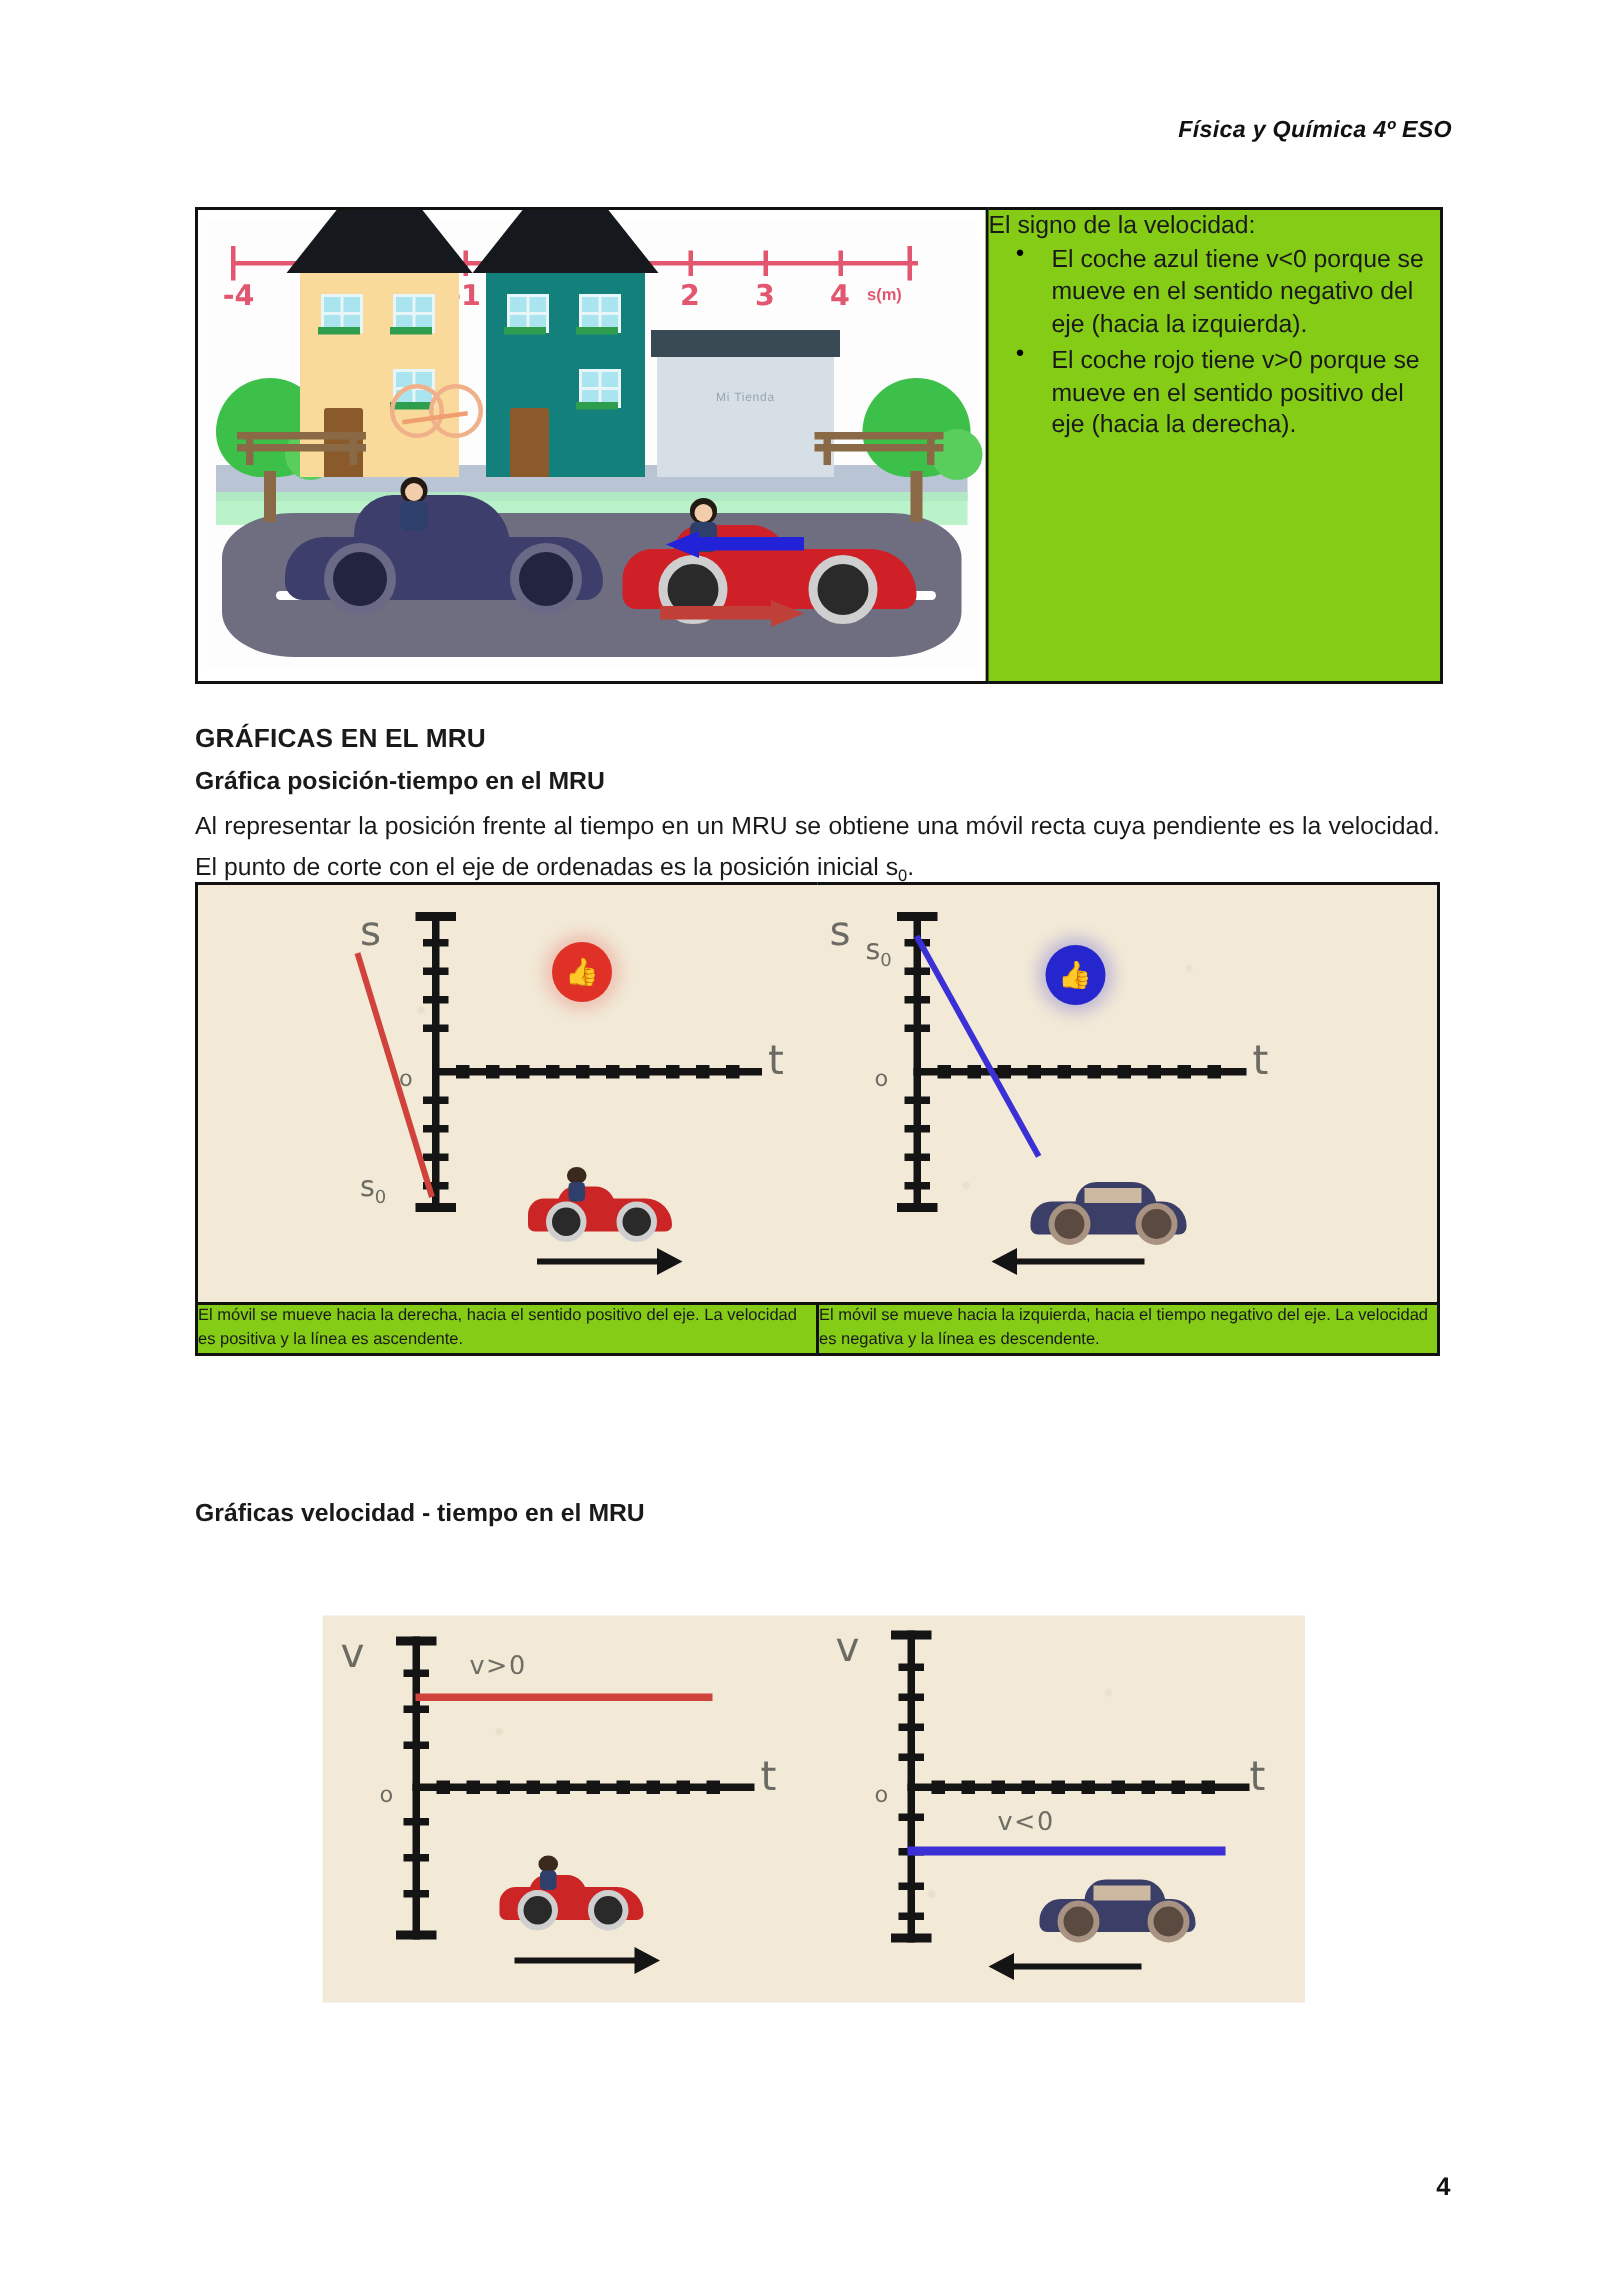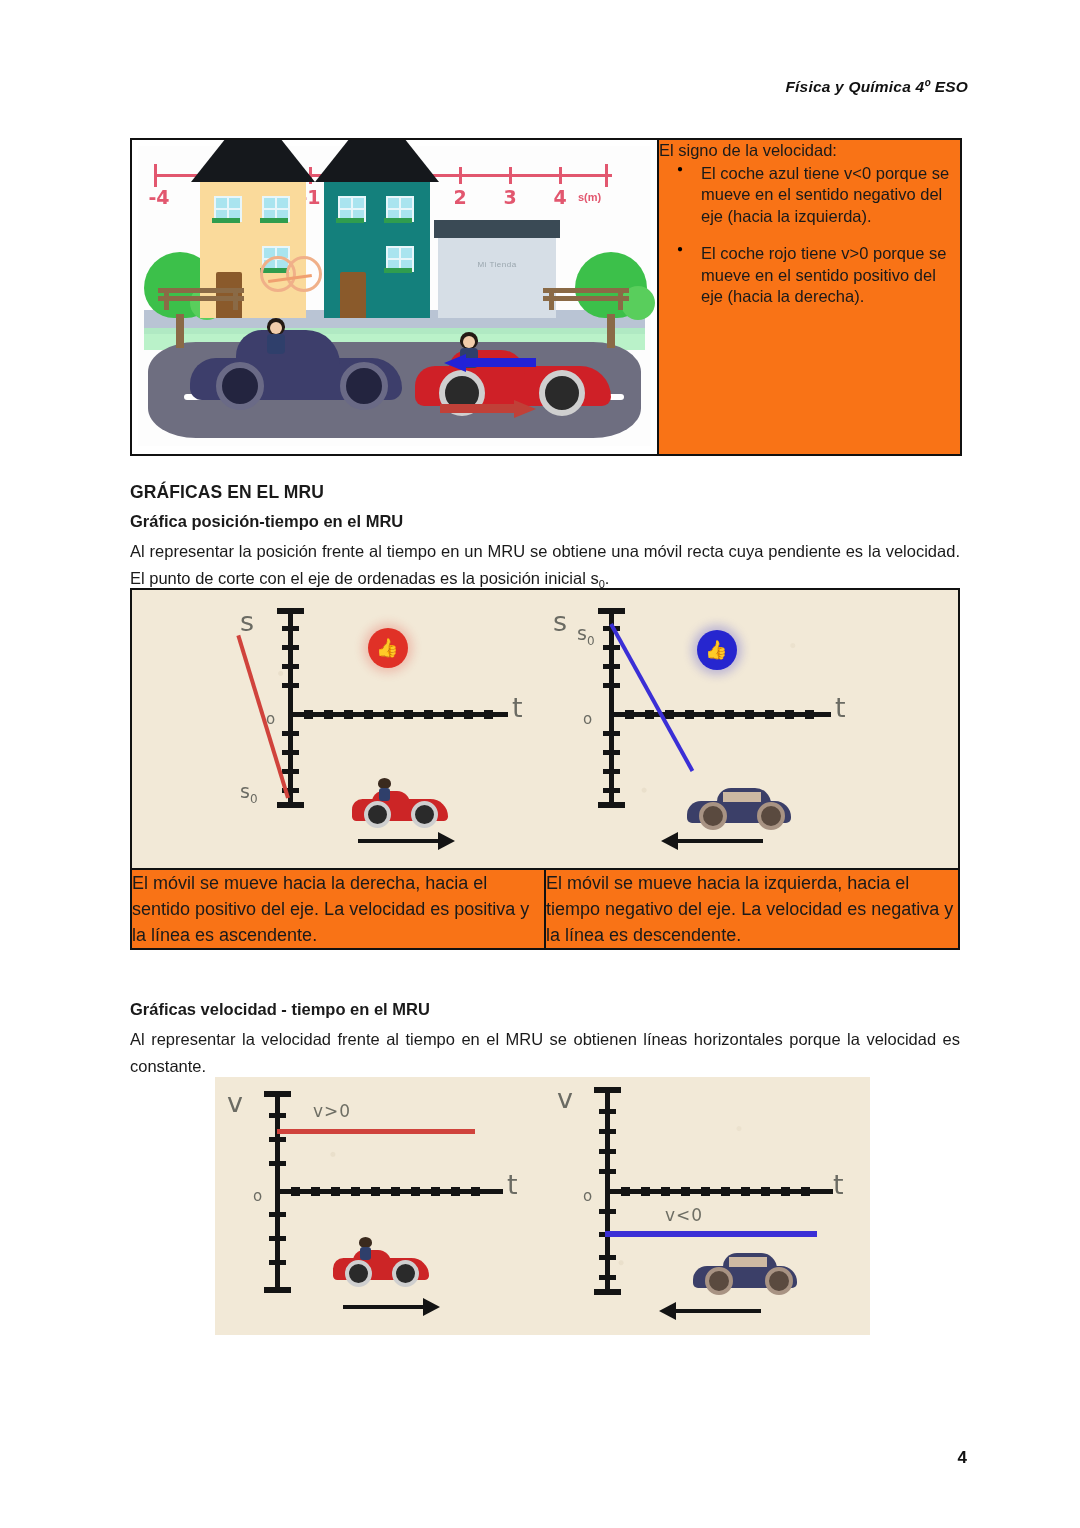--- a/index.html
+++ b/index.html
@@ -12,32 +12,32 @@
 
   
   .doc-header{
     position:absolute;left:0;right:112px;top:78px;
     text-align:right;font-style:italic;font-weight:bold;
     font-size:15.5px;color:#111;letter-spacing:.2px;
   }
 
   
   .tbl{border-collapse:collapse;border:2px solid #111;table-layout:fixed;}
-  .tbl td{border:2px solid #111;vertical-align:top;padding:0;background:#f97316;}
+  .tbl td{border:2px solid #111;vertical-align:top;padding:0;background:#84cc16;}
 
   
   .top-table{position:absolute;left:130px;top:138px;width:830px;height:318px;}
   .top-left{width:525px;}
   .top-right{width:301px;padding:14px 10px 10px 14px;}
   .tr-title{font-size:16.5px;line-height:1.32;margin:0 0 1px 0;}
   .tr-list{margin:0;padding:0 0 0 40px;list-style:none;}
   .tr-list li{
     font-size:16.5px;line-height:1.30;margin:0 0 0 0;position:relative;padding-left:2px;
   }
-  .tr-list li + li{margin-top:16px;}
+  .tr-list li + li{margin-top:3px;}
   .tr-list li::before{
     content:"●";position:absolute;left:-22px;top:-1px;font-size:10px;color:#000;
   }
 
   
   .city{position:relative;width:100%;height:100%;background:#fff;overflow:hidden;}
   .city-inner{position:absolute;left:6px;top:6px;right:6px;bottom:8px;background:#fdfdfd;}
   .numline{position:absolute;left:16px;top:18px;width:458px;height:44px;}
   .nl-axis{position:absolute;left:0;top:10px;width:100%;height:3px;background:#e2576f;}
   .nl-tick{position:absolute;top:3px;width:3px;height:17px;background:#e2576f;}
@@ -110,21 +110,21 @@
 
   #h-graficas{top:482px;}
   #h-pos{top:512px;}
   #p-pos{top:538px;}
   #h-vel{top:1000px;}
   #p-vel{top:1026px;}
 
   
   .st-table{position:absolute;left:130px;top:588px;width:830px;}
   .st-img-cell{height:278px;}
-  .st-cap{width:50%;padding:10px 12px 12px 12px;font-size:18px;line-height:1.45;}
+  .st-cap{width:50%;padding:10px 12px 12px 12px;font-size:11px;line-height:1.45;}
 
   
   .parch{position:relative;background:#f2e9d7;height:100%;overflow:hidden;}
   .parch::after{
     content:"";position:absolute;inset:0;pointer-events:none;
     background:
       radial-gradient(circle at 18% 30%, rgba(160,140,100,.10) 0 2px, transparent 3px),
       radial-gradient(circle at 62% 72%, rgba(160,140,100,.10) 0 2px, transparent 3px),
       radial-gradient(circle at 80% 20%, rgba(160,140,100,.08) 0 2px, transparent 3px);
   }
@@ -460,21 +460,20 @@
       </td>
     </tr>
     <tr>
       <td class="st-cap">El móvil se mueve hacia la derecha, hacia el sentido positivo del eje. La velocidad es positiva y la línea es ascendente.</td>
       <td class="st-cap">El móvil se mueve hacia la izquierda, hacia el tiempo negativo del eje. La velocidad es negativa y la línea es descendente.</td>
     </tr>
   </tbody>
     </table>
 
   <div class="h-sub" id="h-vel">Gráficas velocidad - tiempo en el MRU</div>
-  <div class="para" id="p-vel">Al representar la velocidad frente al tiempo en el MRU se obtienen líneas horizontales porque la velocidad es constante.</div>
 
   <div class="vel-img">
     <div class="parch">
       <div class="vel-strip">
 
         <div class="gpanel" style="left:0;width:330px;">
           <span class="glab s-lab" style="left:12px;top:10px;">v</span>
           <span class="glab t-lab" style="left:292px;top:92px;">t</span>
           <span class="glab o-lab" style="left:38px;top:110px;">o</span>
           <span class="glab vlab" style="left:98px;top:24px;">v&gt;0</span>

